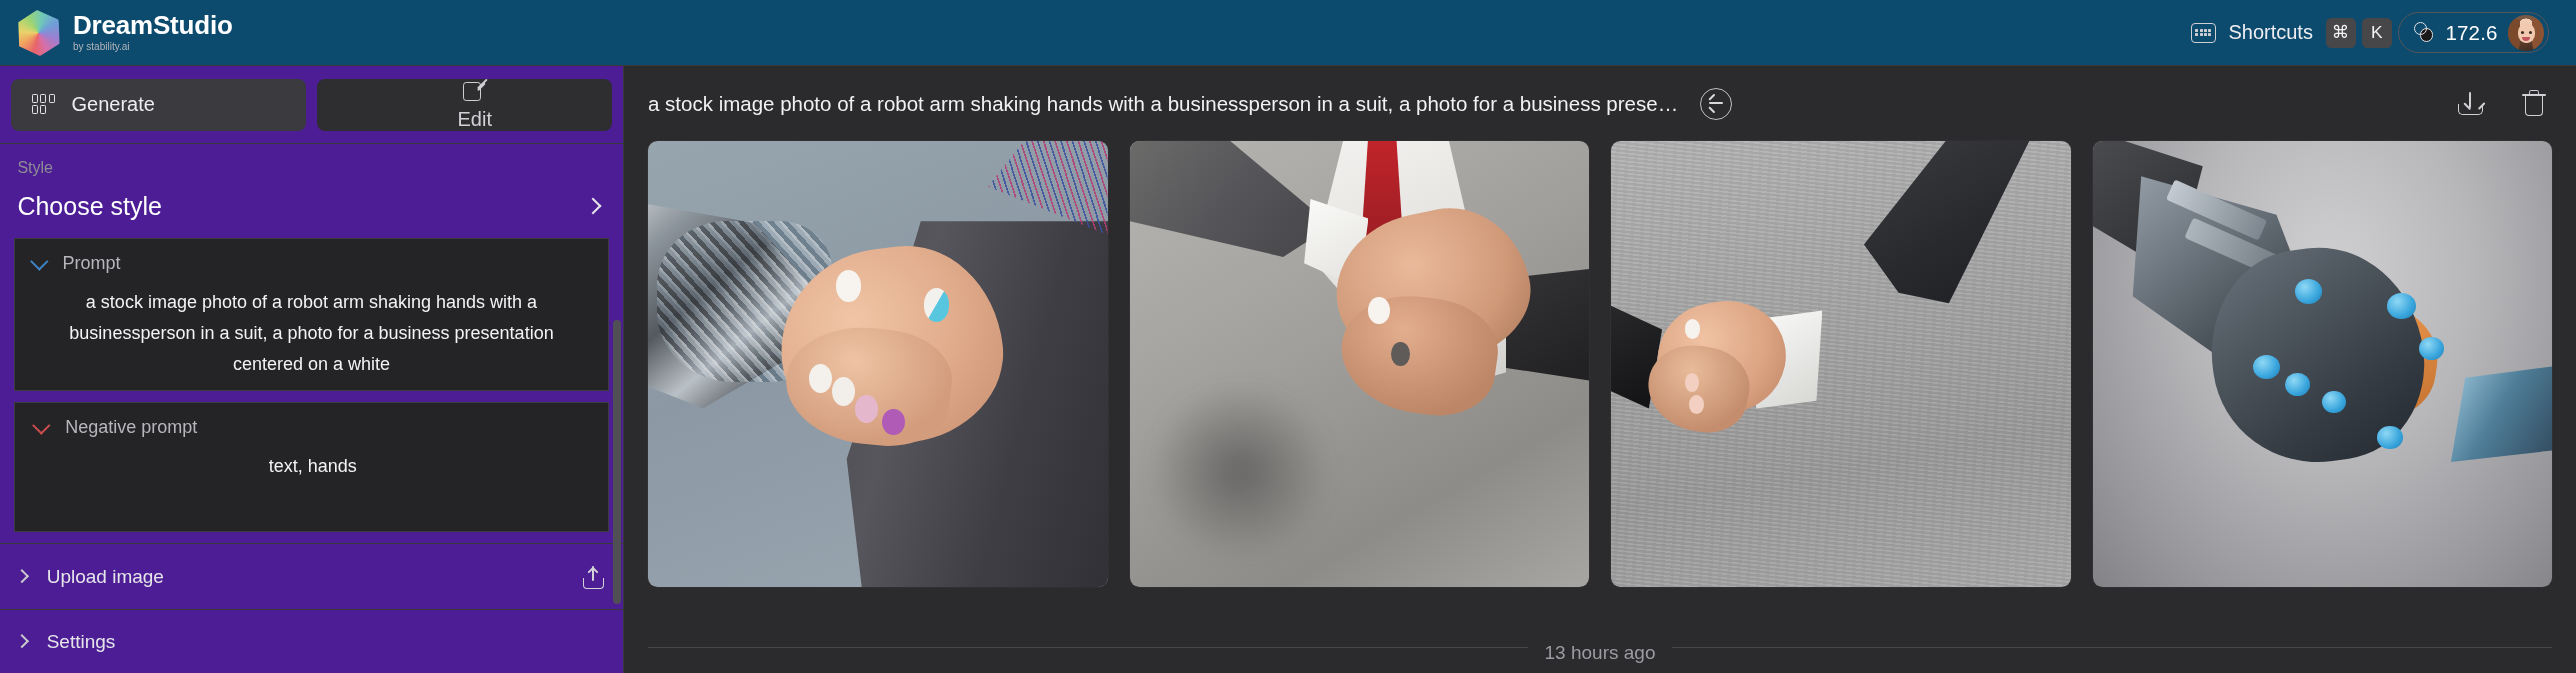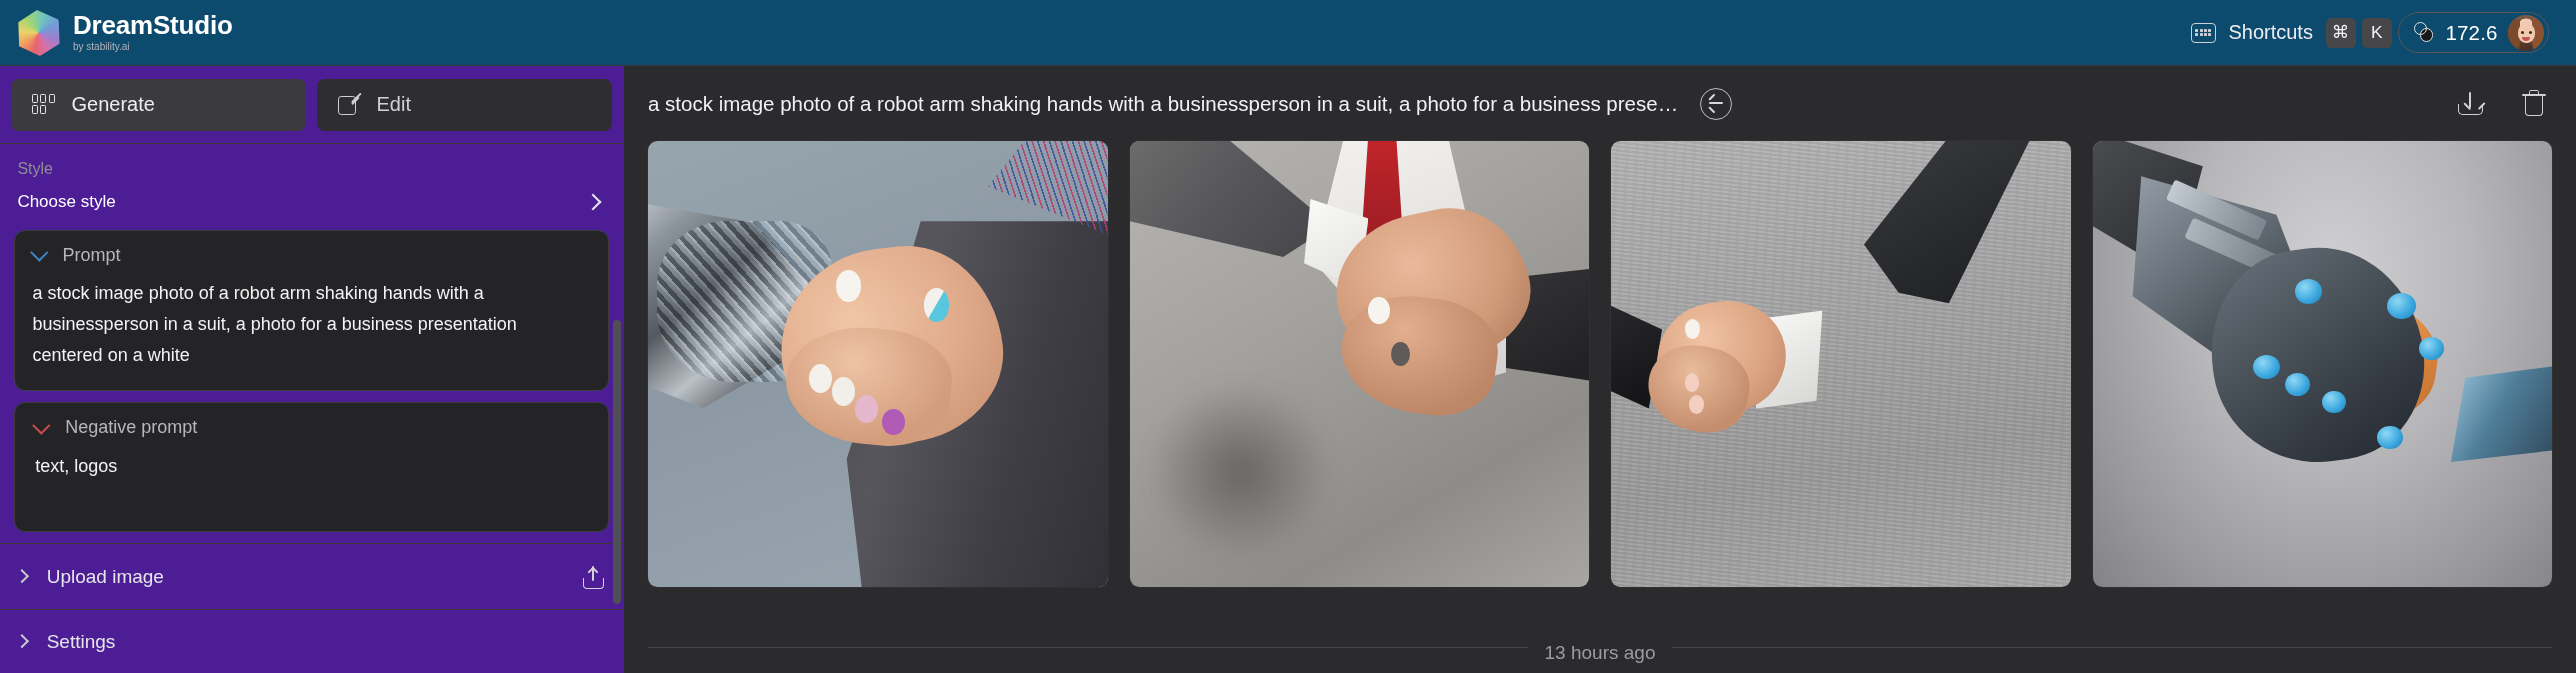--- a/index.html
+++ b/index.html
@@ -81,47 +81,48 @@
     position: relative; overflow: hidden;
   }
   .tabs { display: flex; gap: 11px; padding: 12.6px 11px 12.6px 11px; }
   .tab {
     flex: 1 1 0; height: 52px; border-radius: 8px;
     display: flex; align-items: center; gap: 16px;
     padding-left: 20.5px; cursor: pointer;
     font-size: 20px; color: #ededf0;
     background: #3b3b3f;
   }
-  .tab.inactive { background: #2e2e31; color: #d2d2d6; }
+  .tab.inactive { background: #2e2e31; color: #d2d2d6; flex-direction: column; }
   .grid-icon { width: 24px; height: 20.5px; display: grid; grid-template-columns: repeat(3, 6.3px); grid-template-rows: 8.7px 8.7px; gap: 2.4px; }
   .grid-icon i { border: 1.7px solid #e4e4e8; border-radius: 1.2px; display:block; }
   .grid-icon i.hide { border-color: transparent; }
   .pencil-icon { width: 23px; height: 23px; position: relative; }
   .pencil-icon .box { position:absolute; left:0; top:3.2px; width: 18px; height: 19px; border: 1.7px solid #cfcfd4; border-radius: 3.2px; }
   .pencil-icon .nib { position:absolute; right:-0.8px; top:-0.8px; width: 13.4px; height: 2.4px; background:#cfcfd4; transform: rotate(-45deg); transform-origin: right center; border-radius:0.8px; }
   .pencil-icon .nib2 { position:absolute; right:0.8px; top:3.2px; width: 10.3px; height: 2.4px; background:#cfcfd4; transform: rotate(-45deg); transform-origin: right center; border-radius:0.8px; }
 
   .sep { height: 0.8px; background: #3a3a3d; }
 
   .style-block { padding: 16px 17.4px 17.4px 17.4px; }
   .style-label { font-size: 16px; color: #8e8e94; margin-bottom: 14.2px; }
   .style-row { display: flex; align-items: center; justify-content: space-between; cursor: pointer; padding-right: 6.3px; }
-  .style-value { font-size: 17px; color: #ffffff; }
+  .style-value { font-size: 25px; color: #ffffff; }
   .chev { width: 12px; height: 12px; border-right: 2.1px solid #e4e4e8; border-bottom: 2.1px solid #e4e4e8; transform: rotate(-45deg); }
   .chev-down { width: 12.6px; height: 12.6px; border-right: 2.2px solid #3f84c4; border-bottom: 2.2px solid #3f84c4; transform: rotate(45deg); margin-top:-5.5px; }
   .chev-down.red { border-right-color: #cc4d4d; border-bottom-color: #cc4d4d; }
   .chev-right-gray { width: 10.3px; height: 10.3px; border-right: 2px solid #c9c9ce; border-bottom: 2px solid #c9c9ce; transform: rotate(-45deg); }
 
   .field-card {
     margin: 0 14.2px 11px 14.2px;
     background: #242426;
     border: 0.8px solid #3d3d40;
-    border-radius: 11px;
+    border-radius: 0;
     padding: 14.2px 17.4px 19px 17.4px;
     cursor: text;
+    text-align: center;
   }
   .field-head { display: flex; align-items: center; gap: 17.4px; margin-bottom: 12.6px; }
   .field-title { font-size: 18px; color: #b6b6bc; }
   .field-text { font-size: 18px; color: #f3f3f5; line-height: 1.72; }
   .prompt-card { min-height: 153px; }
   .neg-card { min-height: 130px; padding-left: 20px; }
 
   .list-row {
     display: flex; align-items: center; justify-content: space-between;
     padding: 20.5px 19px 20.5px 17.4px;
@@ -386,21 +387,21 @@
           <div class="field-title">Prompt</div>
         </div>
         <div class="field-text">a stock image photo of a robot arm shaking hands with a businessperson in a suit, a photo for a business presentation centered on a white</div>
       </div>
 
       <div class="field-card neg-card">
         <div class="field-head">
           <div class="chev-down red"></div>
           <div class="field-title">Negative prompt</div>
         </div>
-        <div class="field-text">text, logos</div>
+        <div class="field-text">text, hands</div>
       </div>
 
       <div class="list-row">
         <div class="list-left">
           <div class="chev-right-gray"></div>
           <div class="list-label">Upload image</div>
         </div>
         <div class="upload-icon">
           <div class="tray"></div>
             <div class="shaft"></div>

